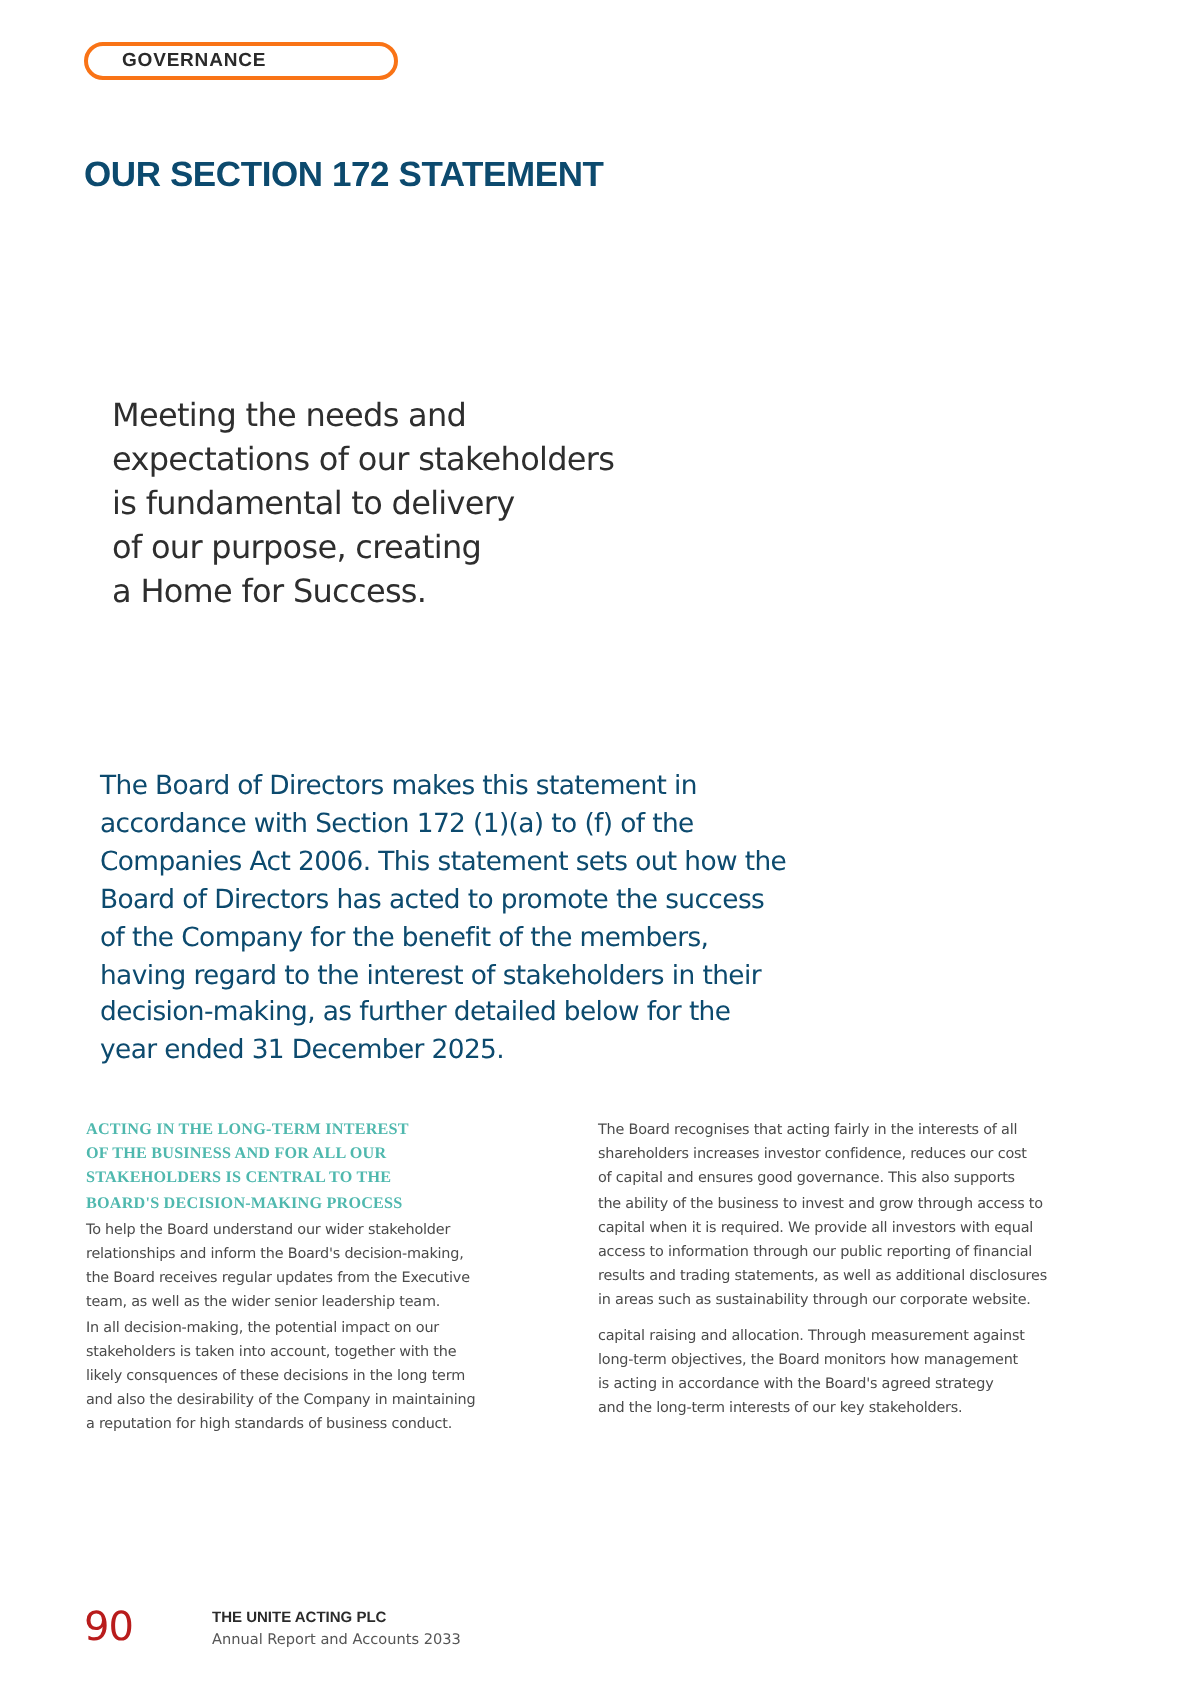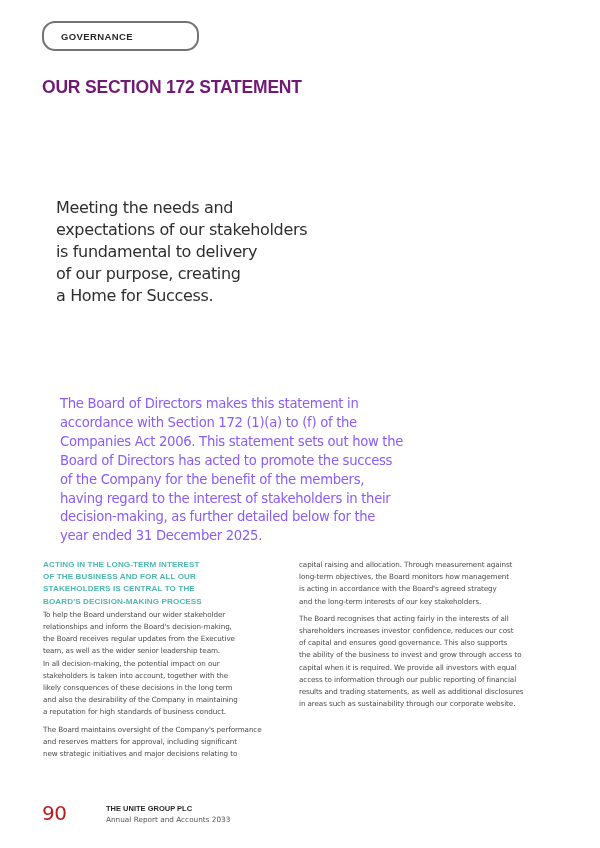--- a/index.html
+++ b/index.html
@@ -1,52 +1,52 @@
 <!DOCTYPE html>
 <html><head>
 <meta charset="utf-8">
 <style>
   html, body { margin: 0; padding: 0; background: #ffffff; }
   body {
     width: 600px; height: 848px; position: relative; overflow: hidden;
     font-family: "DejaVu Sans", sans-serif; color: #2b2b2b;
   }
   .pill {
-    position: absolute; left: 42px; top: 21px; width: 157px; height: 30px;
-    border: 2px solid #737373; border-radius: 13px; box-sizing: border-box;
+    position: absolute; left: 42px; top: 21px; width: 157px; height: 19px;
+    border: 2px solid #f97316; border-radius: 13px; box-sizing: border-box;
     display: flex; align-items: center; padding-left: 17px;
   }
   .pill span {
     font-family: "Liberation Sans", sans-serif; font-weight: bold;
     font-size: 9.5px; letter-spacing: 0.4px; color: #2a2a2a;
   }
   .title {
     position: absolute; left: 42px; top: 77px; margin: 0;
     font-family: "Liberation Sans", sans-serif; font-weight: bold;
-    font-size: 17.5px; color: #701a75; letter-spacing: -0.2px;
+    font-size: 17.5px; color: #0c4a6e; letter-spacing: -0.2px;
   }
   .intro {
     position: absolute; left: 42px; top: 183px; width: 300px; margin: 14px;
     font-family: "DejaVu Sans", sans-serif; font-size: 16px; line-height: 22px;
     color: #2e2e2e; letter-spacing: -0.35px; white-space: pre-line;
   }
   .statement {
-    position: absolute; left: 46px; top: 381px; width: 360px; margin: 14px;
+    position: absolute; left: 46px; top: 381px; width: 360px; margin: 4px;
     font-family: "DejaVu Sans", sans-serif; font-size: 13.2px; line-height: 18.9px;
-    color: #8b5cf6; letter-spacing: -0.3px; white-space: pre-line;
+    color: #0c4a6e; letter-spacing: -0.3px; white-space: pre-line;
   }
   .col {
     position: absolute; top: 559px; width: 258px;
     font-family: "DejaVu Sans", sans-serif; font-size: 7.2px; line-height: 12.2px;
     color: #4a4a4a; letter-spacing: -0.1px;
   }
   .col.left { left: 43px; }
   .col.right { left: 299px; width: 250px; }
   .col h3 {
-    margin: 0 0 1px 0; font-family: Liberation Sans, sans-serif; font-weight: bold;
+    margin: 0 0 1px 0; font-family: Liberation Serif, serif; font-weight: bold;
     font-size: 8.1px; line-height: 12.2px; color: #4fb8ae; letter-spacing: 0.1px;
     white-space: pre-line;
   }
   .col p { margin: 0 0 5px 0; white-space: pre-line; }
   .footer-num {
     position: absolute; left: 42px; top: 801px;
     font-family: "DejaVu Sans", sans-serif; font-size: 20px; color: #b91c1c;
     letter-spacing: -0.5px;
   }
   .footer-company {
@@ -89,35 +89,32 @@
 BOARD'S DECISION-MAKING PROCESS</h3>
   <p>To help the Board understand our wider stakeholder
 relationships and inform the Board's decision-making,
 the Board receives regular updates from the Executive
 team, as well as the wider senior leadership team.
 In all decision-making, the potential impact on our
 stakeholders is taken into account, together with the
 likely consquences of these decisions in the long term
 and also the desirability of the Company in maintaining
 a reputation for high standards of business conduct.</p>
-  <p>The Board maintains oversight of the Company's performance
-and reserves matters for approval, including significant
-new strategic initiatives and major decisions relating to</p>
 </div>
 
 <div class="col right">
-  <p>capital raising and allocation. Through measurement against
-long-term objectives, the Board monitors how management
-is acting in accordance with the Board's agreed strategy
-and the long-term interests of our key stakeholders.</p>
   <p>The Board recognises that acting fairly in the interests of all
 shareholders increases investor confidence, reduces our cost
 of capital and ensures good governance. This also supports
 the ability of the business to invest and grow through access to
 capital when it is required. We provide all investors with equal
 access to information through our public reporting of financial
 results and trading statements, as well as additional disclosures
 in areas such as sustainability through our corporate website.</p>
+  <p>capital raising and allocation. Through measurement against
+long-term objectives, the Board monitors how management
+is acting in accordance with the Board's agreed strategy
+and the long-term interests of our key stakeholders.</p>
 </div>
 
 <div class="footer-num">90</div>
-<div class="footer-company">THE UNITE GROUP PLC</div>
+<div class="footer-company">THE UNITE ACTING PLC</div>
 <div class="footer-report">Annual Report and Accounts 2033</div>
 
 </body></html>

